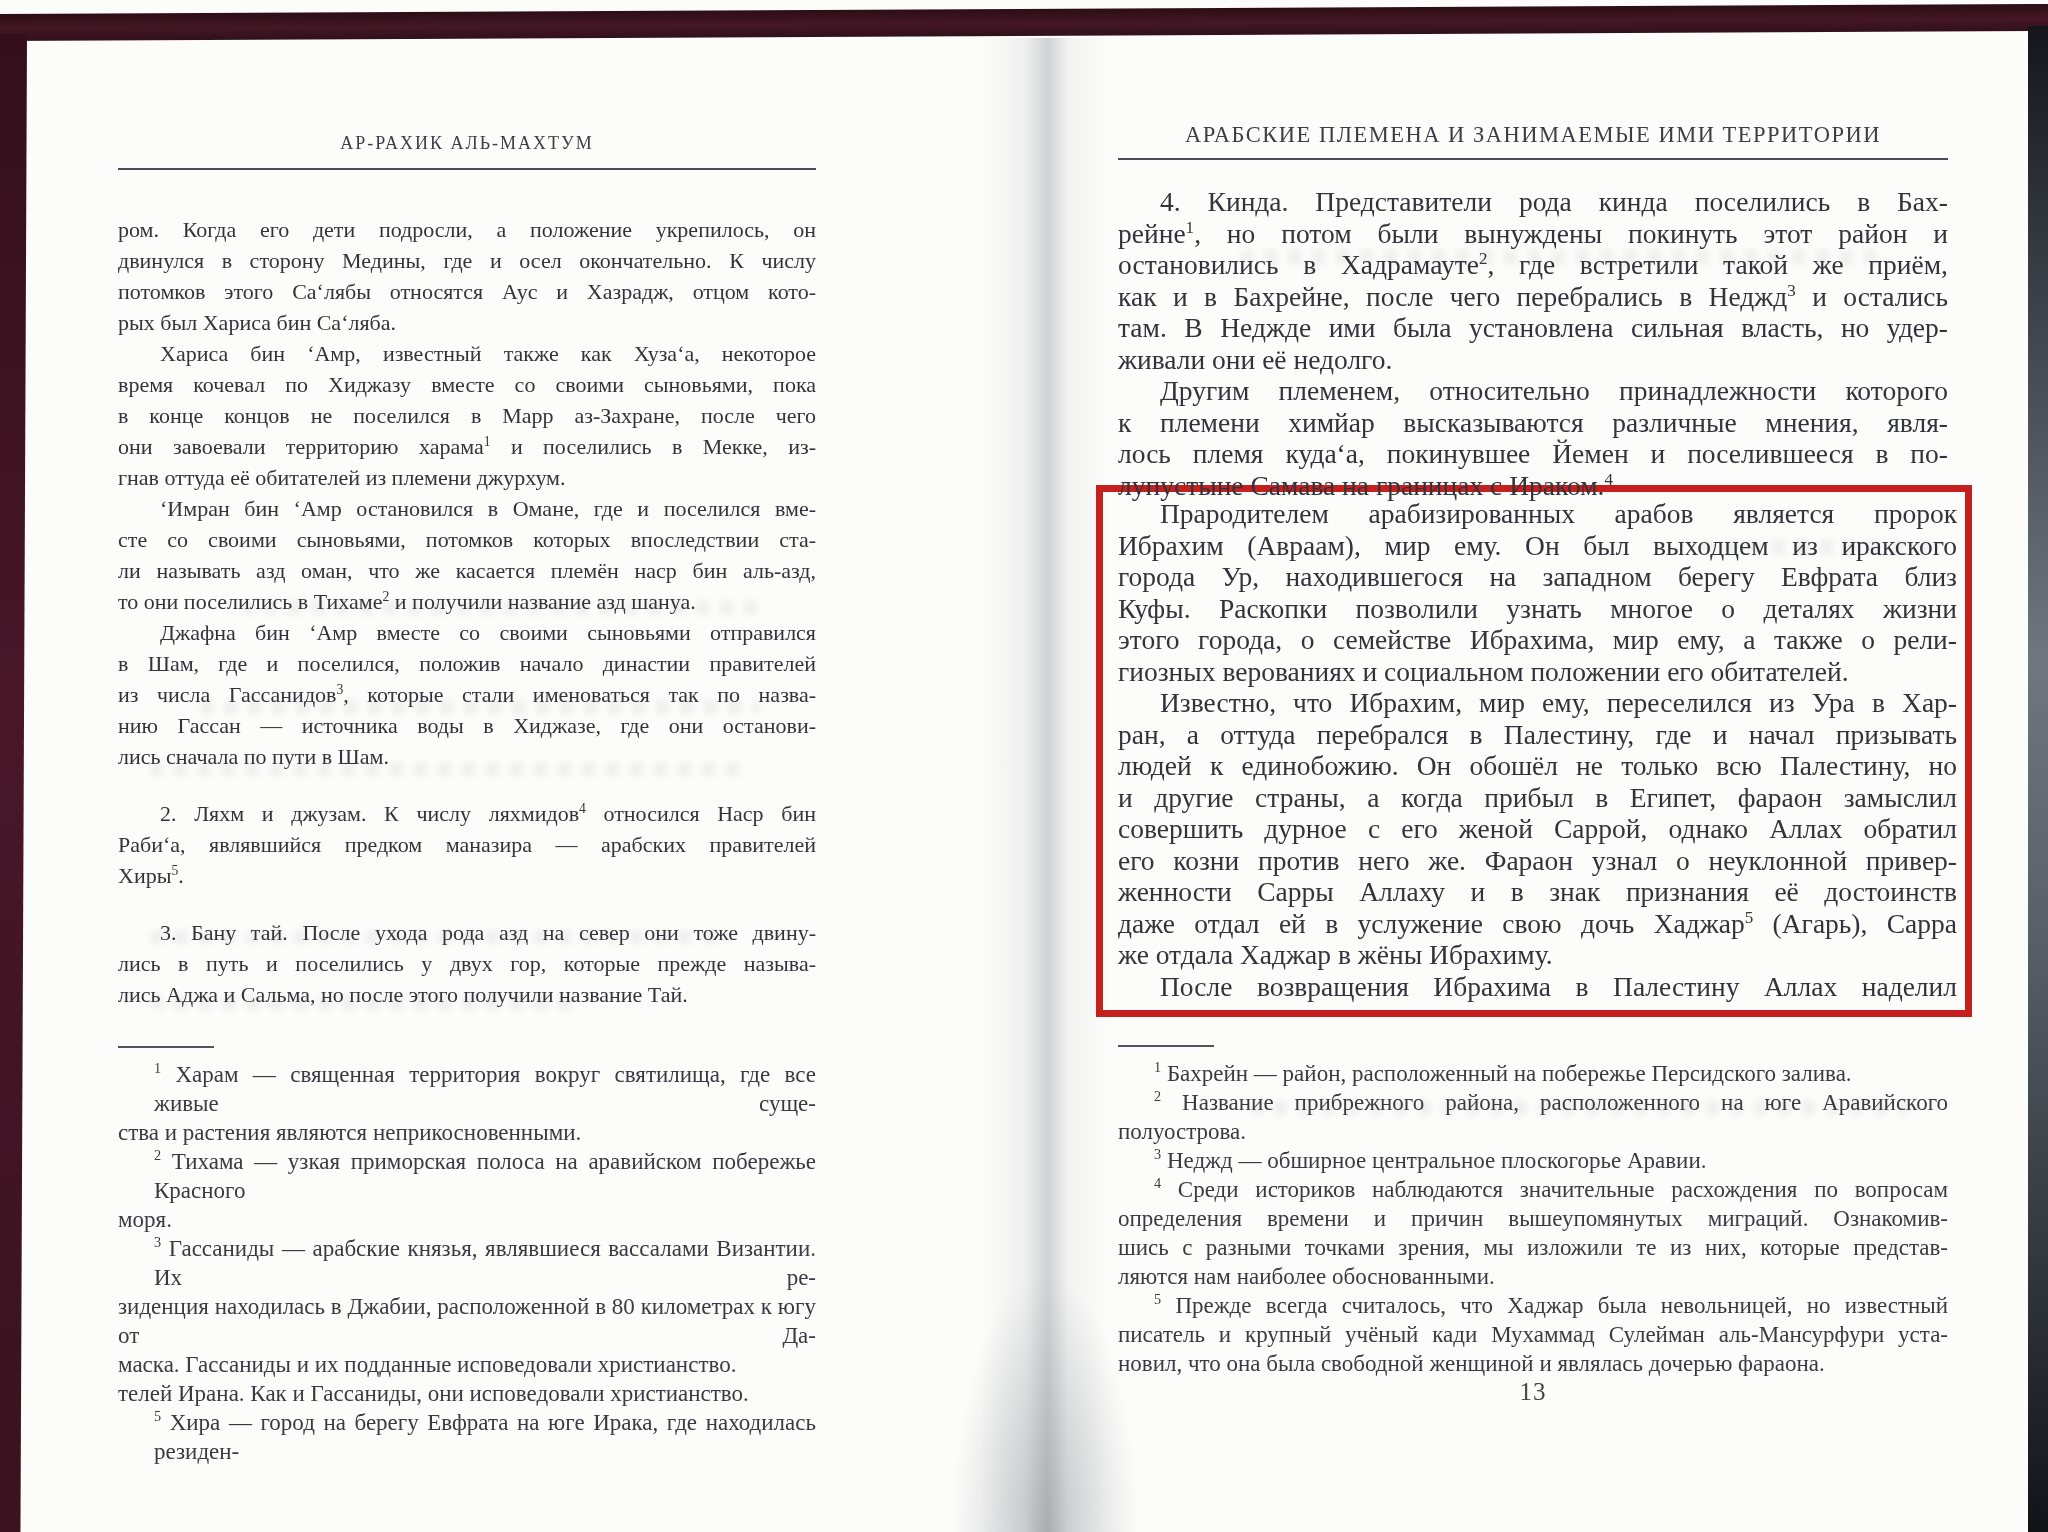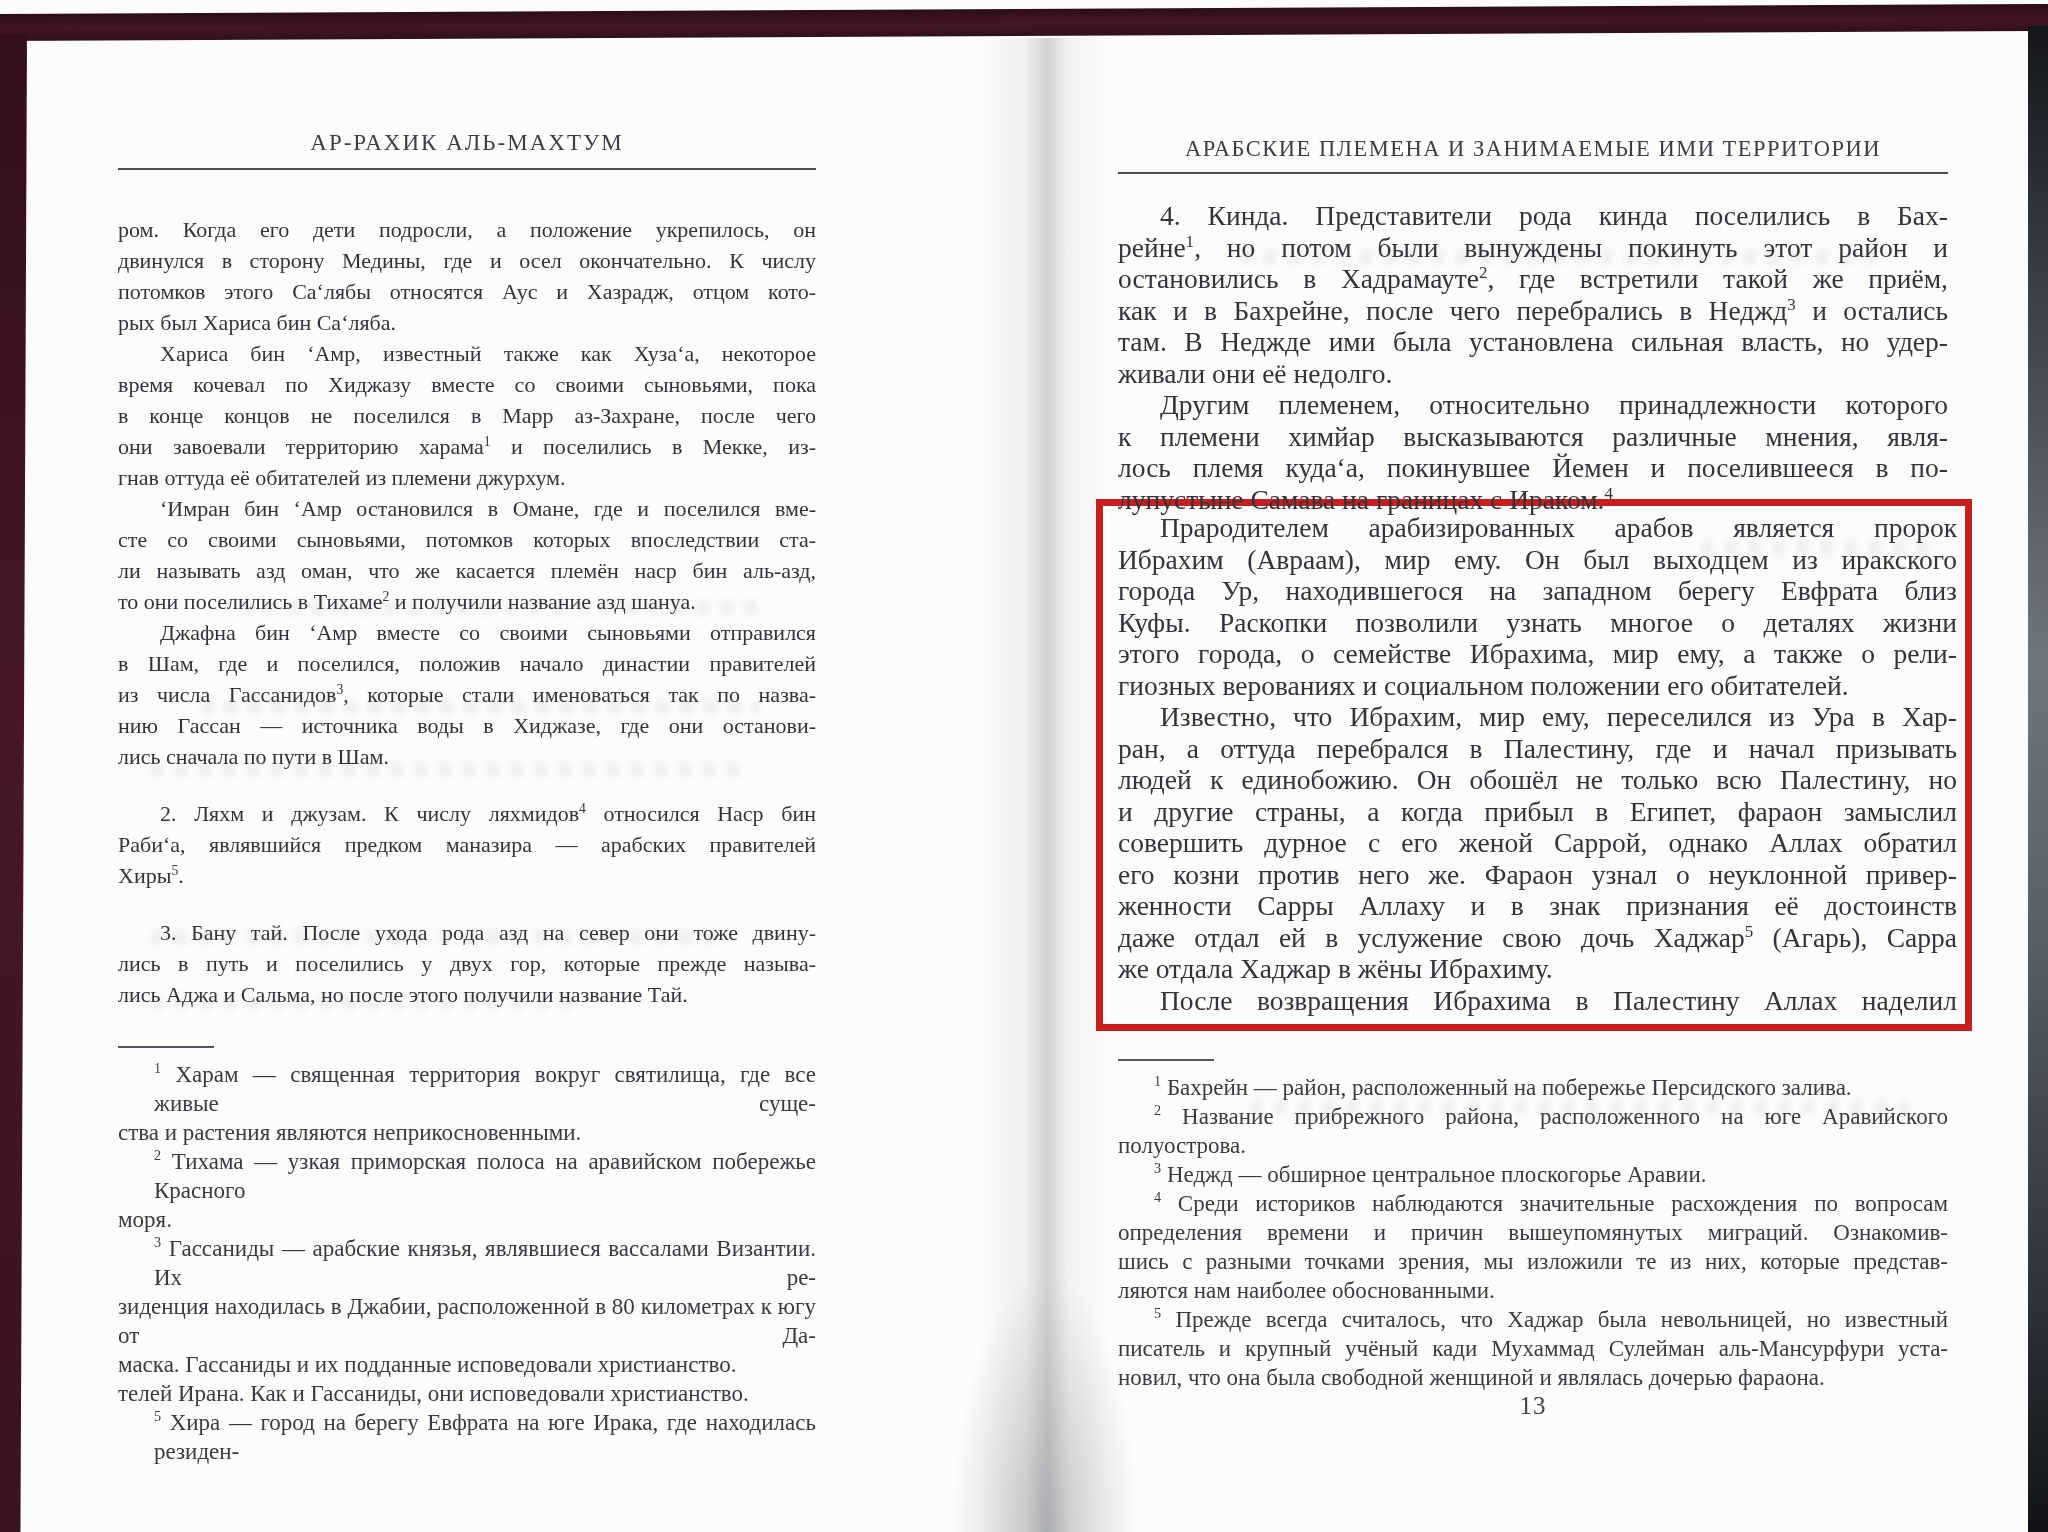--- a/index.html
+++ b/index.html
@@ -34,24 +34,24 @@
   }
   
   .ghost{
     position:absolute;height:15px;border-radius:8px;
     background:repeating-linear-gradient(90deg,rgba(115,128,118,0.5) 0 13px,rgba(115,128,118,0) 13px 24px);
     filter:blur(3px);opacity:.18;pointer-events:none;
   }
   
   .page{position:absolute;}
   .page-left{left:118px;top:130px;width:698px;}
-  .page-right{left:1118px;top:136px;width:830px;}
+  .page-right{left:1118px;top:122px;width:830px;}
   .page-header{
     text-align:center;color:#3d3d46;letter-spacing:2px;
-    font-size:23px;line-height:26px;white-space:nowrap;
+    font-size:18px;line-height:26px;white-space:nowrap;
   }
   .page-right .page-header{font-size:22.5px;letter-spacing:1.5px;}
   .header-rule{margin-top:12px;border-top:2.5px solid #4b4b54;height:0;}
   .page-right .header-rule{margin-top:10px;}
 
   .body-text{margin-top:44px;font-size:22px;line-height:31px;}
   .page-right .body-text{margin-top:26px;font-size:27.5px;line-height:31.5px;}
 
   .para{margin:0;}
   .para.gap{margin-top:26px;}

